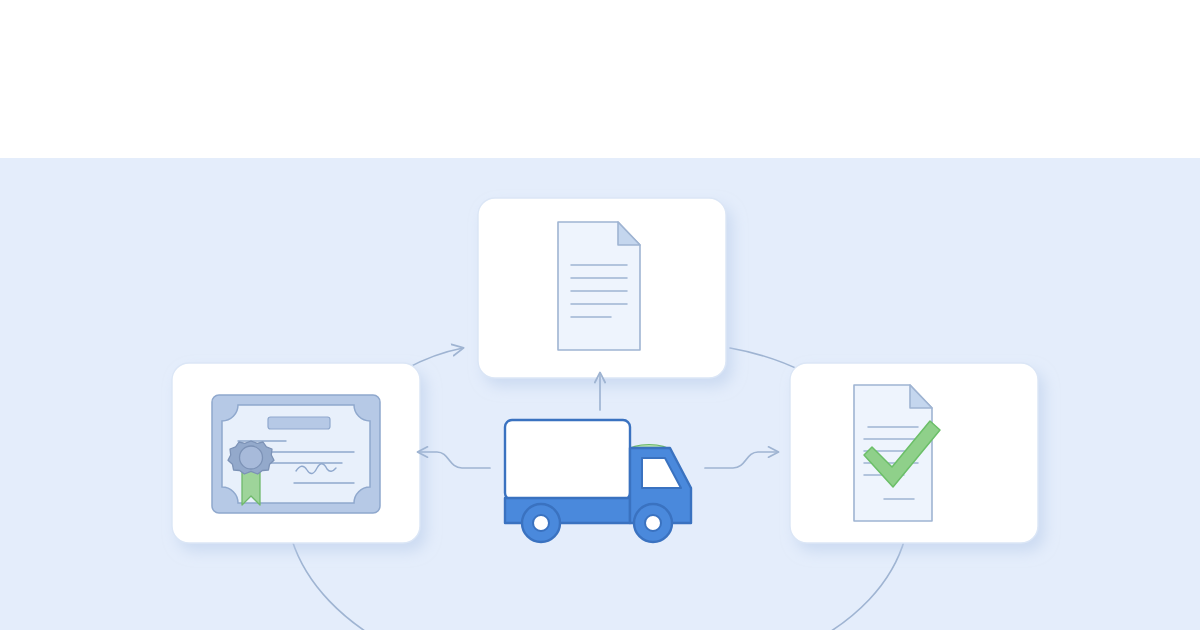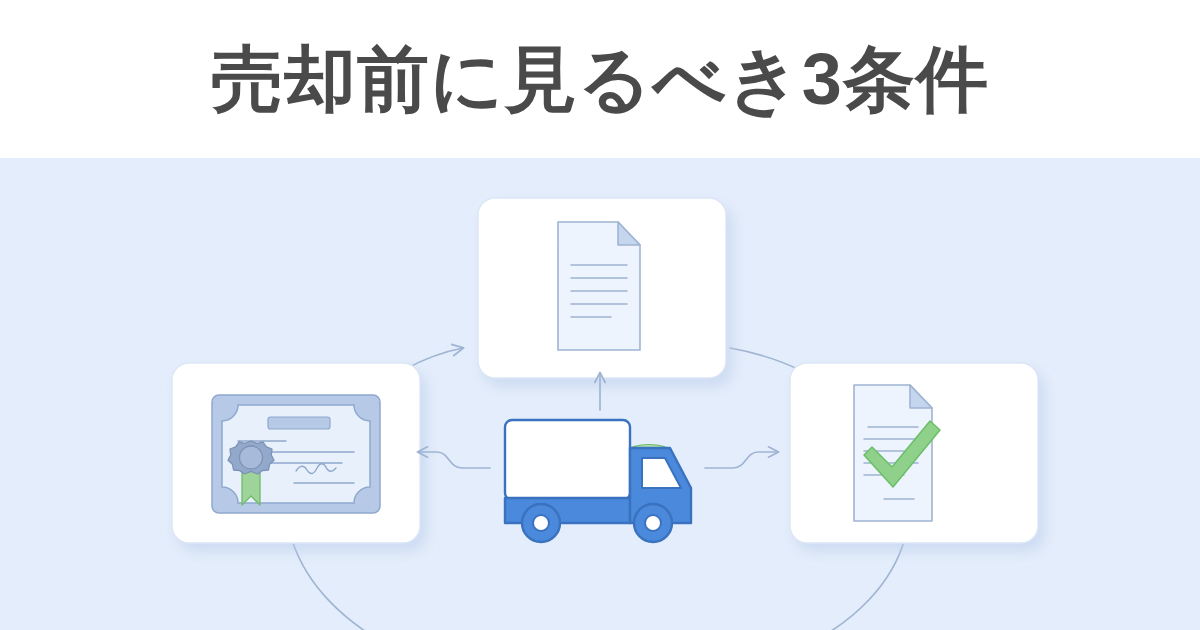--- a/index.html
+++ b/index.html
@@ -54,23 +54,20 @@
     width: 1200px;
     height: 472px;
     display: block;
   }
 </style>
 </head>
 <body>
 
 <div class="poster">
 
-  <div class="header-band">
-    <h1 class="poster-title">売却前に見るべき3条件</h1>
-  </div>
 
   <div class="stage">
     <svg class="stage-svg" viewBox="0 0 1200 472" xmlns="http://www.w3.org/2000/svg">
 
       <defs>
 
         <filter id="cardShadow" x="-20%" y="-20%" width="150%" height="160%">
           <feDropShadow dx="6" dy="8" stdDeviation="7" flood-color="#b9ccea" flood-opacity="0.55"></feDropShadow>
         </filter>
 

